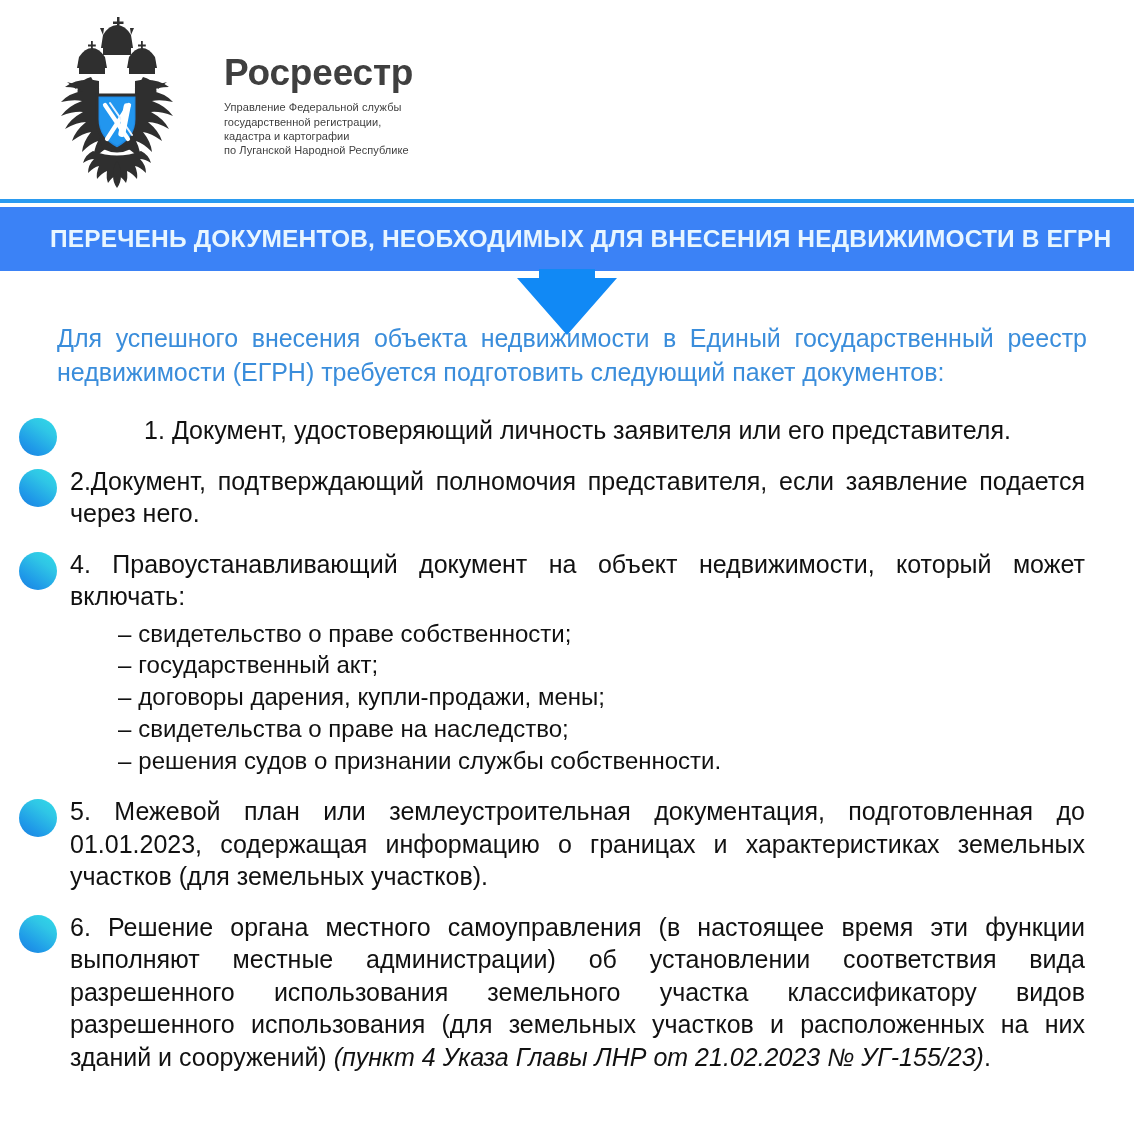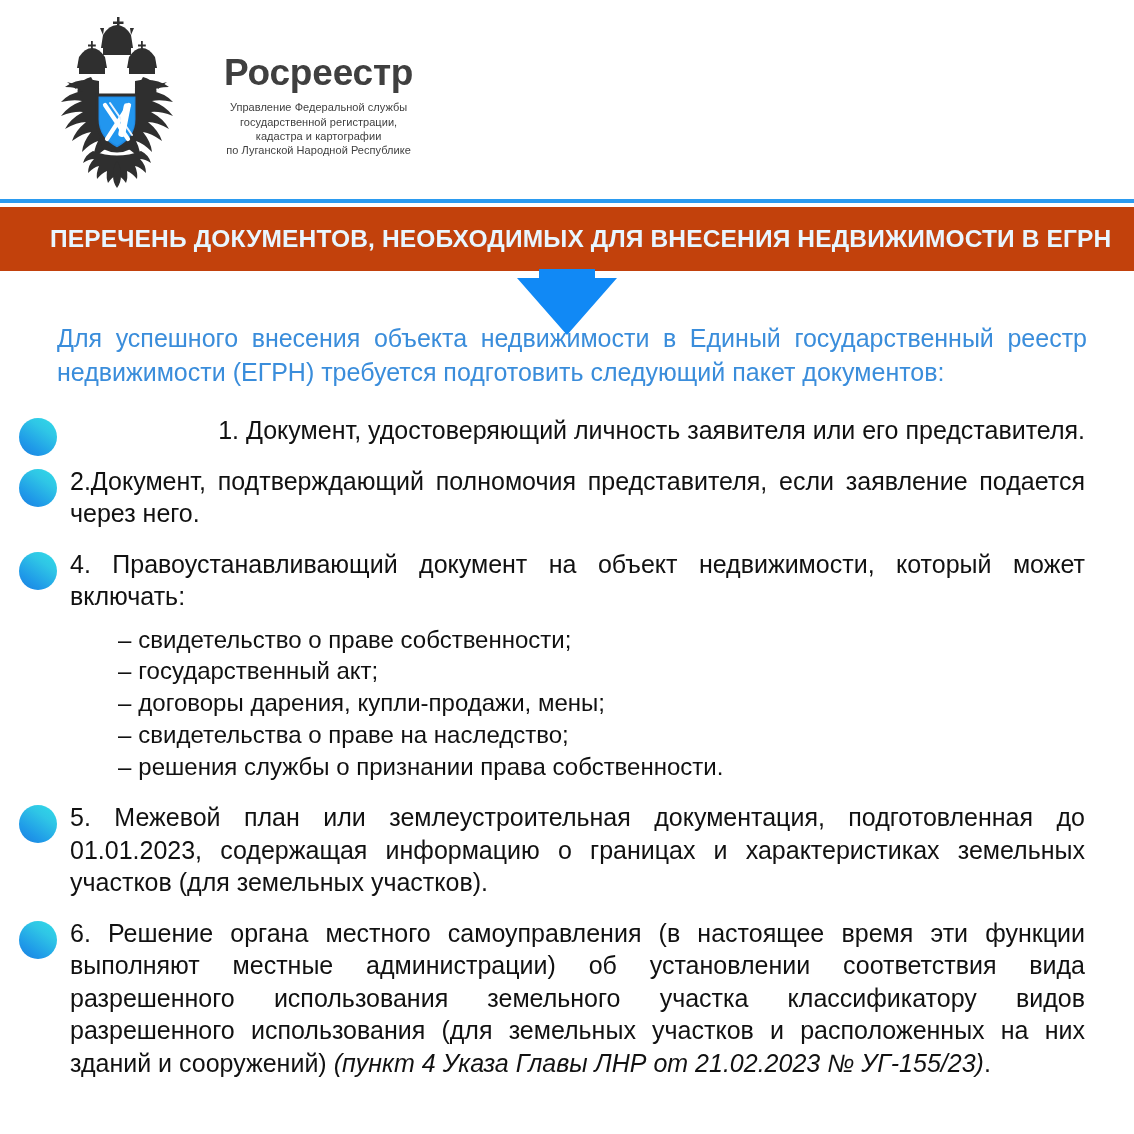--- a/index.html
+++ b/index.html
@@ -21,21 +21,20 @@
   }
 
   
   .header {
     position: absolute;
     left: 0; top: 0;
     width: 1134px;
     height: 200px;
     display: flex;
     align-items: center;
-    text-align: center;
   }
   .emblem-wrap {
     width: 170px;
     height: 180px;
     margin-left: 32px;
     display: flex;
     align-items: center;
     justify-content: center;
     flex: 0 0 auto;
   }
@@ -78,21 +77,21 @@
     left: 0; top: 203px;
     width: 1134px;
     height: 4px;
     background: #ffffff;
   }
   .banner {
     position: absolute;
     left: 0; top: 207px;
     width: 1134px;
     height: 64px;
-    background: #c2410c;
+    background: #3b82f6;
     display: flex;
     align-items: center;
   }
   .banner-text {
     color: #e8f6ff;
     font-size: 24.5px;
     font-weight: bold;
     letter-spacing: 0.15px;
     margin-left: 50px;
     white-space: nowrap;
@@ -144,24 +143,24 @@
     border-radius: 50%;
     background: linear-gradient(215deg, #31dbe8 0%, #2fc6e6 32%, #1f9ae8 72%, #1b7fe0 100%);
   }
   .item-text {
     font-size: 25px;
     line-height: 1.30;
     color: #111111;
     text-align: justify;
     text-justify: inter-word;
   }
-  .item-text.nojust { text-align: right; }
+  .item-text.nojust { text-align: center; }
 
   .sub-list {
-    margin-top: 11px;
+    margin-top: 5px;
     padding-left: 48px;
   }
   .sub-item {
     font-size: 24px;
     line-height: 1.33;
     color: #111111;
     white-space: nowrap;
   }
   .sub-dash { margin-right: 7px; }
 
@@ -271,21 +270,21 @@
         <div class="sub-item">
           <span class="sub-dash">–</span><span>государственный акт;</span>
         </div>
         <div class="sub-item">
           <span class="sub-dash">–</span><span>договоры дарения, купли-продажи, мены;</span>
         </div>
         <div class="sub-item">
           <span class="sub-dash">–</span><span>свидетельства о праве на наследство;</span>
         </div>
         <div class="sub-item">
-          <span class="sub-dash">–</span><span>решения службы о признании права собственности.</span>
+          <span class="sub-dash">–</span><span>решения судов о признании службы собственности.</span>
         </div>
       </div>
     </div>
 
     <div class="item">
       <div class="bullet"></div>
       <div class="item-text">5. Межевой план или землеустроительная документация, подготовленная до 01.01.2023, содержащая информацию о границах и характеристиках земельных участков (для земельных участков).</div>
     </div>
 
     <div class="item">

